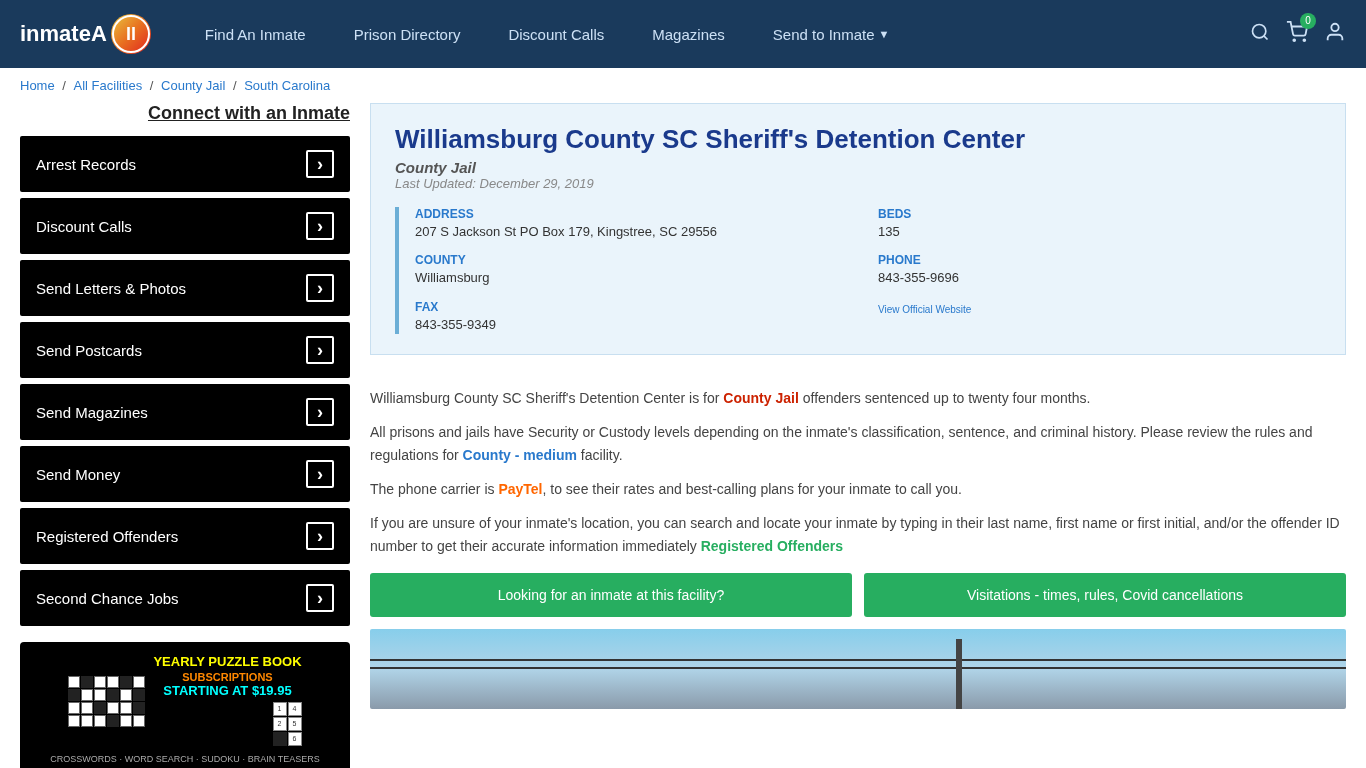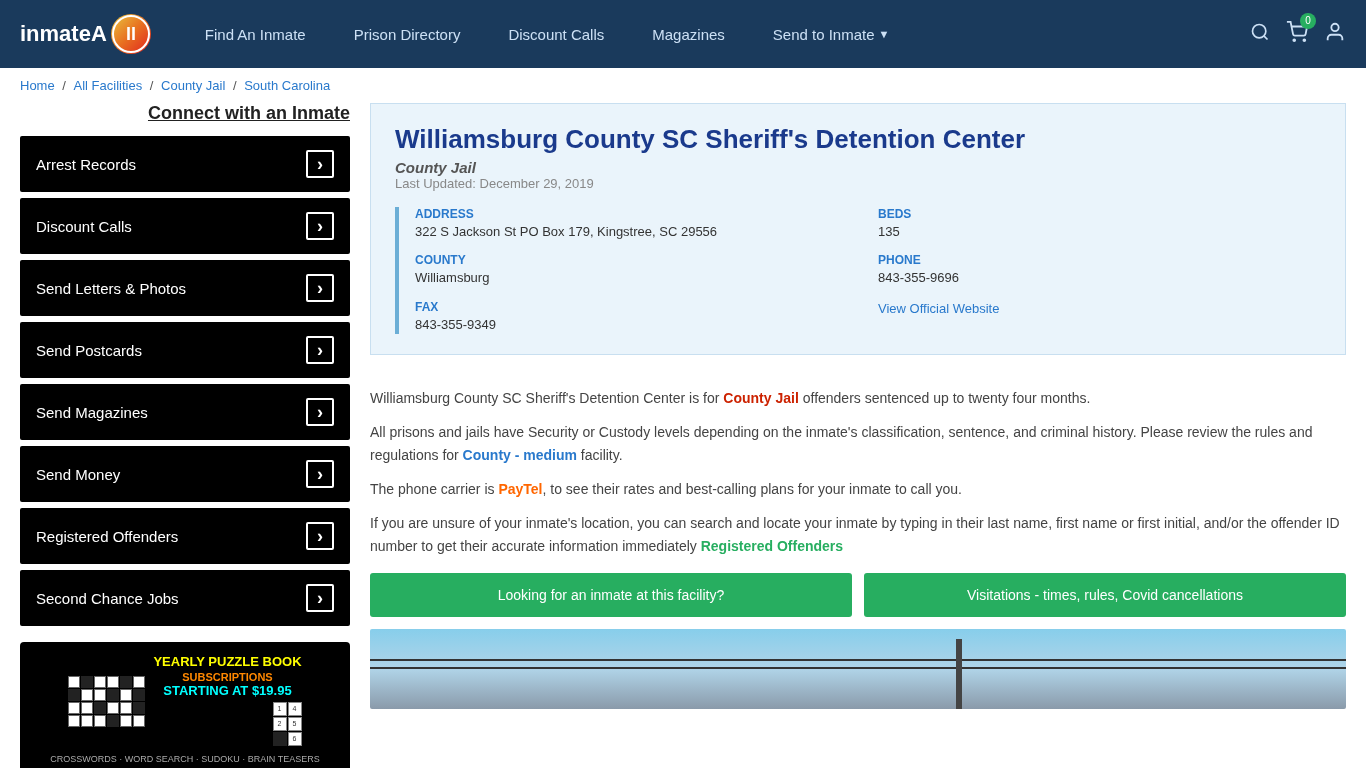--- a/index.html
+++ b/index.html
@@ -185,20 +185,21 @@
       margin-bottom: 4px;
     }
     .facility-type {
       font-size: 15px;
       font-style: italic;
       color: #555;
       font-weight: bold;
     }
     .facility-updated {
       font-size: 13px;
+      font-style: italic;
       color: #888;
       margin-bottom: 16px;
     }
     .facility-details {
       border-left: 4px solid #6baed6;
       padding-left: 16px;
       display: grid;
       grid-template-columns: 1fr 1fr;
       gap: 12px 20px;
     }
@@ -210,21 +211,21 @@
       margin-bottom: 2px;
     }
     .detail-value {
       color: #333;
       font-size: 13px;
       line-height: 1.4;
     }
     .detail-link {
       color: #2979cc;
       text-decoration: none;
-      font-size: 13px;
+      font-size: 10px;
       margin-top: 44px;
     }
 
     
     .description-area {
       padding: 16px 0 0 0;
     }
     .desc-para {
       font-size: 14px;
       line-height: 1.6;
@@ -447,21 +448,21 @@
 
   <main class="content-area">
     <div class="facility-card">
       <div class="facility-name">Williamsburg County SC Sheriff's Detention Center</div>
       <div class="facility-type">County Jail</div>
       <div class="facility-updated">Last Updated: December 29, 2019</div>
 
       <div class="facility-details">
         <div>
           <div class="detail-label">ADDRESS</div>
-          <div class="detail-value">322 S Jackson St PO Box 179, Kingstree, SC 29556</div>
+          <div class="detail-value">207 S Jackson St PO Box 179, Kingstree, SC 29556</div>
         </div>
         <div>
           <div class="detail-label">BEDS</div>
           <div class="detail-value">135</div>
         </div>
         <div>
           <div class="detail-label">COUNTY</div>
           <div class="detail-value">Williamsburg</div>
         </div>
         <div>

